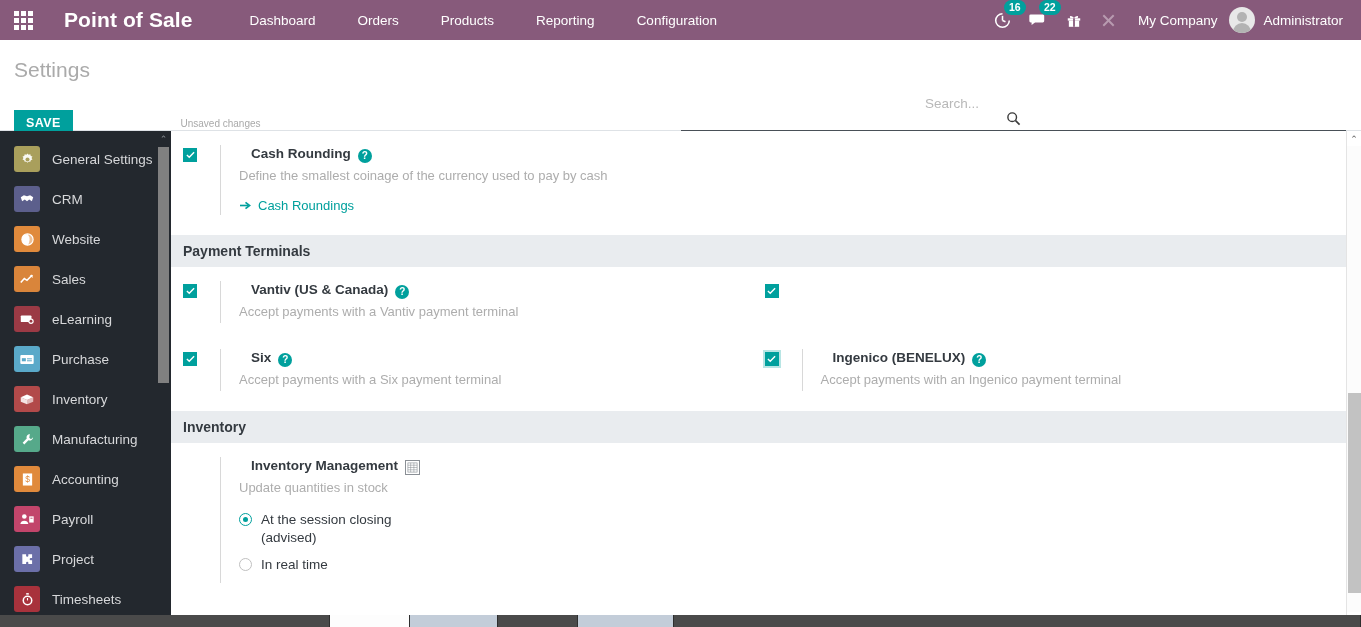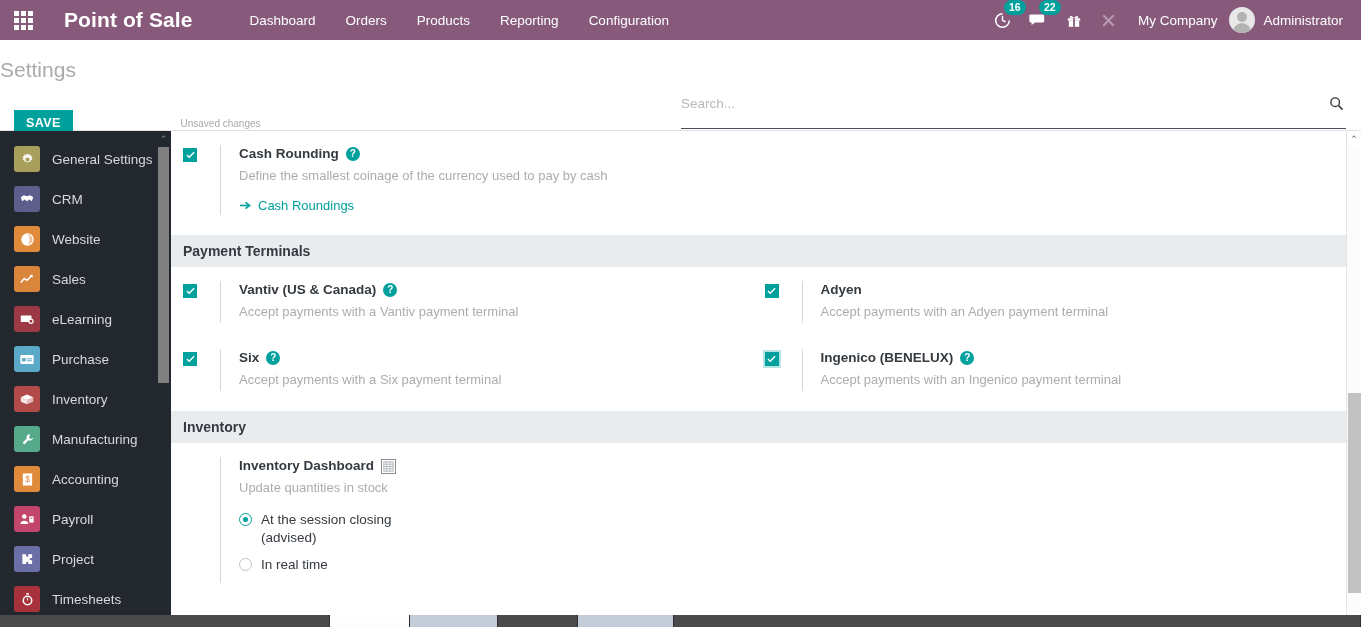--- a/index.html
+++ b/index.html
@@ -31,21 +31,21 @@
     gap: 2px;
   }
   .apps-grid .grid-inner i { background: #ffffff; display: block; width: 5px; height: 5px; }
 
   .brand {
     font-size: 21px; font-weight: bold;
     margin-left: 18px; margin-right: 44px;
     letter-spacing: 0.1px;
     white-space: nowrap;
   }
-  .nav-links { display: flex; align-items: center; gap: 4px; }
+  .nav-links { display: flex; align-items: center; gap: 16px; }
   .nav-links a {
     color: #ffffff; text-decoration: none;
     font-size: 13.5px; padding: 11px 13px;
     white-space: nowrap;
   }
   .nav-right {
     position: absolute; right: 0; top: 0;
     height: 40px; display: flex; align-items: center; gap: 0px;
     padding-right: 8px;
   }
@@ -73,21 +73,21 @@
   .avatar .body { position: absolute; width: 18px; height: 11px; border-radius: 9px 9px 0 0; background: #b3b3b3; left: 4px; top: 16px; }
   .user-name { font-size: 13.5px; white-space: nowrap; }
 
   
   .control-panel {
     height: 91px; width: 1361px; background: #ffffff;
     border-bottom: 1px solid #dee2e6;
     position: relative;
   }
   .page-title {
-    position: absolute; left: 0; top: 18px;
+    position: absolute; left: 14px; top: 18px;
     font-size: 21px; color: #aaaaaa; font-weight: normal;
   }
   .cp-buttons { position: absolute; left: 14px; top: 55px; display: flex; align-items: center; gap: 0px; }
   .btn-save {
     background: #00a09d; color: #ffffff; border: none;
     font-size: 12.5px; font-weight: bold; letter-spacing: 0.4px;
     padding: 6px 12px; cursor: pointer; border-radius: 0;
     font-family: "Liberation Sans", sans-serif;
   }
   .btn-discard {
@@ -95,21 +95,21 @@
     font-size: 12.5px; font-weight: bold; letter-spacing: 0.4px;
     padding: 6px 14px; margin-left: 8px; cursor: pointer;
     font-family: "Liberation Sans", sans-serif;
     margin-top: 30px;
   }
   .unsaved-note { color: #a9a9a9; font-size: 10px; margin-left: 12px; }
 
   .search-wrap {
     position: absolute; left: 681px; top: 56px; width: 665px;
     border-bottom: 1px solid #495057;
-    display: flex; align-items: center; padding-bottom: 17px;
+    display: flex; align-items: center; padding-bottom: 4px; flex-direction: column;
   }
   .search-input {
     flex: 1; border: none; outline: none; background: transparent;
     font-size: 13.5px; color: #212529;
     font-family: "Liberation Sans", sans-serif;
   }
   .search-input::placeholder { color: #b8b8b8; }
   .search-icon-btn { background: none; border: none; cursor: pointer; padding: 0 2px; display: flex; }
 
   
@@ -170,22 +170,23 @@
   .cbox svg { display: block; }
   .cbox-spacer { width: 14px; flex-shrink: 0; margin-top: 3px; }
 
   .setting-body {
     border-left: 1px solid #d8d8d8;
     padding-left: 18px; margin-left: 23px;
     min-height: 42px;
   }
   .setting-title {
     font-size: 13.5px; font-weight: bold; color: #343a40;
-    display: flex; align-items: center; gap: 7px;
+    display: flex; align-items: flex-end; gap: 7px;
     line-height: 18px;
+    margin-left: 12px;
   }
   .setting-desc { font-size: 13px; color: #adadad; margin-top: 4px; line-height: 18px; }
 
   .help-icon {
     width: 14px; height: 14px; border-radius: 50%;
     background: #00a09d; color: #ffffff;
     font-size: 10px; font-weight: bold;
     display: inline-flex; align-items: center; justify-content: center;
     cursor: pointer; line-height: 1; flex-shrink: 0;
   }
@@ -517,26 +518,20 @@
             <div class="setting-desc">Accept payments with a Vantiv payment terminal</div>
           </div>
         </div>
 
         <div class="setting-col">
           <span class="cbox">
             <svg width="9" height="8" viewBox="0 0 10 8" aria-hidden="true">
               <polyline points="1,4 3.6,6.4 9,1" stroke="#ffffff" stroke-width="1.6" fill="none"></polyline>
             </svg>
           </span>
-          <div class="setting-body">
-            <div class="setting-title">
-              <span>Adyen</span>
-            </div>
-            <div class="setting-desc">Accept payments with an Adyen payment terminal</div>
-          </div>
         </div>
       </div>
 
       <div class="setting-row">
         <div class="setting-col">
           <span class="cbox">
             <svg width="9" height="8" viewBox="0 0 10 8" aria-hidden="true">
               <polyline points="1,4 3.6,6.4 9,1" stroke="#ffffff" stroke-width="1.6" fill="none"></polyline>
             </svg>
           </span>
@@ -565,21 +560,21 @@
         </div>
       </div>
 
       <div class="section-header">Inventory</div>
 
       <div class="setting-row">
         <div class="setting-col">
           <span class="cbox-spacer"></span>
           <div class="setting-body">
             <div class="setting-title">
-              <span>Inventory Dashboard</span>
+              <span>Inventory Management</span>
               <span class="doc-icon">
                 <svg width="11" height="11" viewBox="0 0 12 12" aria-hidden="true">
                   <rect x="1" y="1" width="10" height="10" fill="#ffffff" stroke="#8a8f95" stroke-width="0.7"></rect>
                   <line x1="1" y1="3.5" x2="11" y2="3.5" stroke="#8a8f95" stroke-width="0.6"></line>
                   <line x1="1" y1="6" x2="11" y2="6" stroke="#8a8f95" stroke-width="0.6"></line>
                   <line x1="1" y1="8.5" x2="11" y2="8.5" stroke="#8a8f95" stroke-width="0.6"></line>
                   <line x1="4" y1="1" x2="4" y2="11" stroke="#8a8f95" stroke-width="0.6"></line>
                   <line x1="7.5" y1="1" x2="7.5" y2="11" stroke="#8a8f95" stroke-width="0.6"></line>
                 </svg>
               </span>

